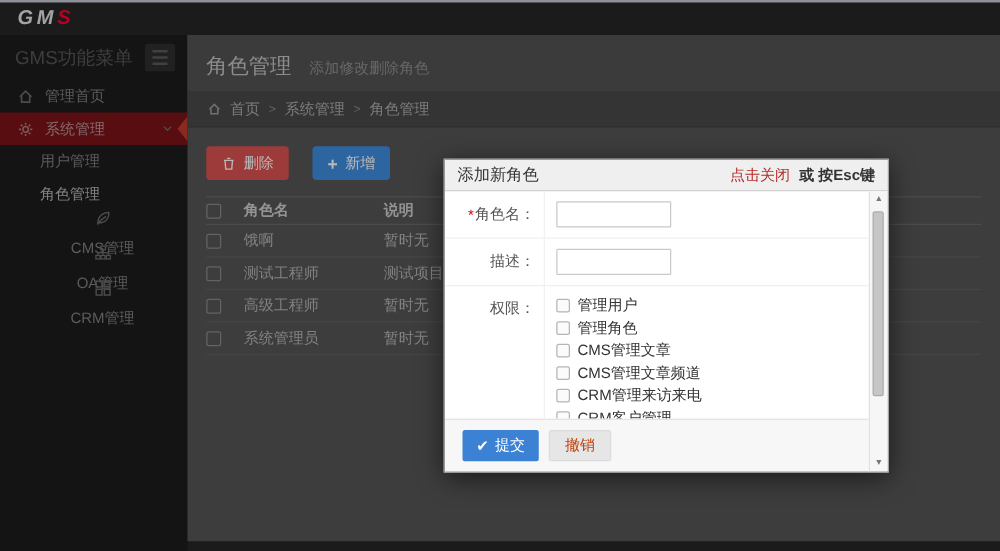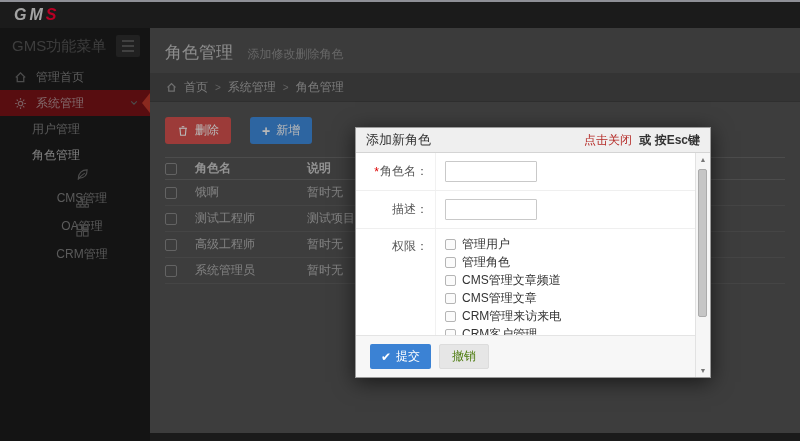--- a/index.html
+++ b/index.html
@@ -93,21 +93,21 @@
   .perm-list { margin:6px 16px 0 9px; }
   .perm { display:flex; align-items:center; height:18px; gap:6px; font-size:12px; color:#333; }
   .cb-light { width:11px; height:11px; border:1px solid #b5b5b5; border-radius:2px;
               background:#fbfbfb; cursor:pointer; flex:0 0 11px; }
   .modal-footer { position:absolute; left:0; right:15px; bottom:0; height:42px;
                   background:#f7f7f7; border-top:1px solid #e4e4e4; display:flex;
                   align-items:center; padding:0 14px; gap:8px; }
   .btn-submit { display:inline-flex; align-items:center; gap:5px; height:25px; padding:0 11px;
                 background:#3b82d4; color:#fff; border:none; border-radius:2px; font-size:12px;
                 cursor:pointer; font-family:"Liberation Sans", sans-serif; }
-  .btn-cancel { height:25px; padding:0 12px; background:#e6e6e6; color:#4d7c0f;
+  .btn-cancel { height:25px; padding:0 12px; background:#e6e6e6; color:#c2410c;
                 border:1px solid #dcdcdc; border-radius:2px; font-size:12px; cursor:pointer;
                 font-family:Liberation Mono, monospace; }
   .scrollcol { position:absolute; top:25px; right:0; bottom:0; width:15px;
                background:#f6f6f6; border-left:1px solid #e2e2e2; }
   .sc-arrow { position:absolute; left:0; right:0; text-align:center; font-size:7px;
               color:#777; cursor:pointer; }
   .sc-up { top:3px; } .sc-down { bottom:3px; }
   .sc-thumb { position:absolute; top:16px; left:2px; width:9px; height:148px;
               background:#c6c6c6; border:1px solid #ababab; border-radius:2px; cursor:pointer; }
 </style>
@@ -302,25 +302,25 @@
         <label class="perm">
           <span class="cb-light"></span>
           <span>管理用户</span>
         </label>
         <label class="perm">
           <span class="cb-light"></span>
           <span>管理角色</span>
         </label>
         <label class="perm">
           <span class="cb-light"></span>
+          <span>CMS管理文章</span>
+        </label>
+        <label class="perm">
+          <span class="cb-light"></span>
           <span>CMS管理文章频道</span>
-        </label>
-        <label class="perm">
-          <span class="cb-light"></span>
-          <span>CMS管理文章</span>
         </label>
         <label class="perm">
           <span class="cb-light"></span>
           <span>CRM管理来访来电</span>
         </label>
         <label class="perm">
           <span class="cb-light"></span>
           <span>CRM客户管理</span>
         </label>
         <label class="perm">

